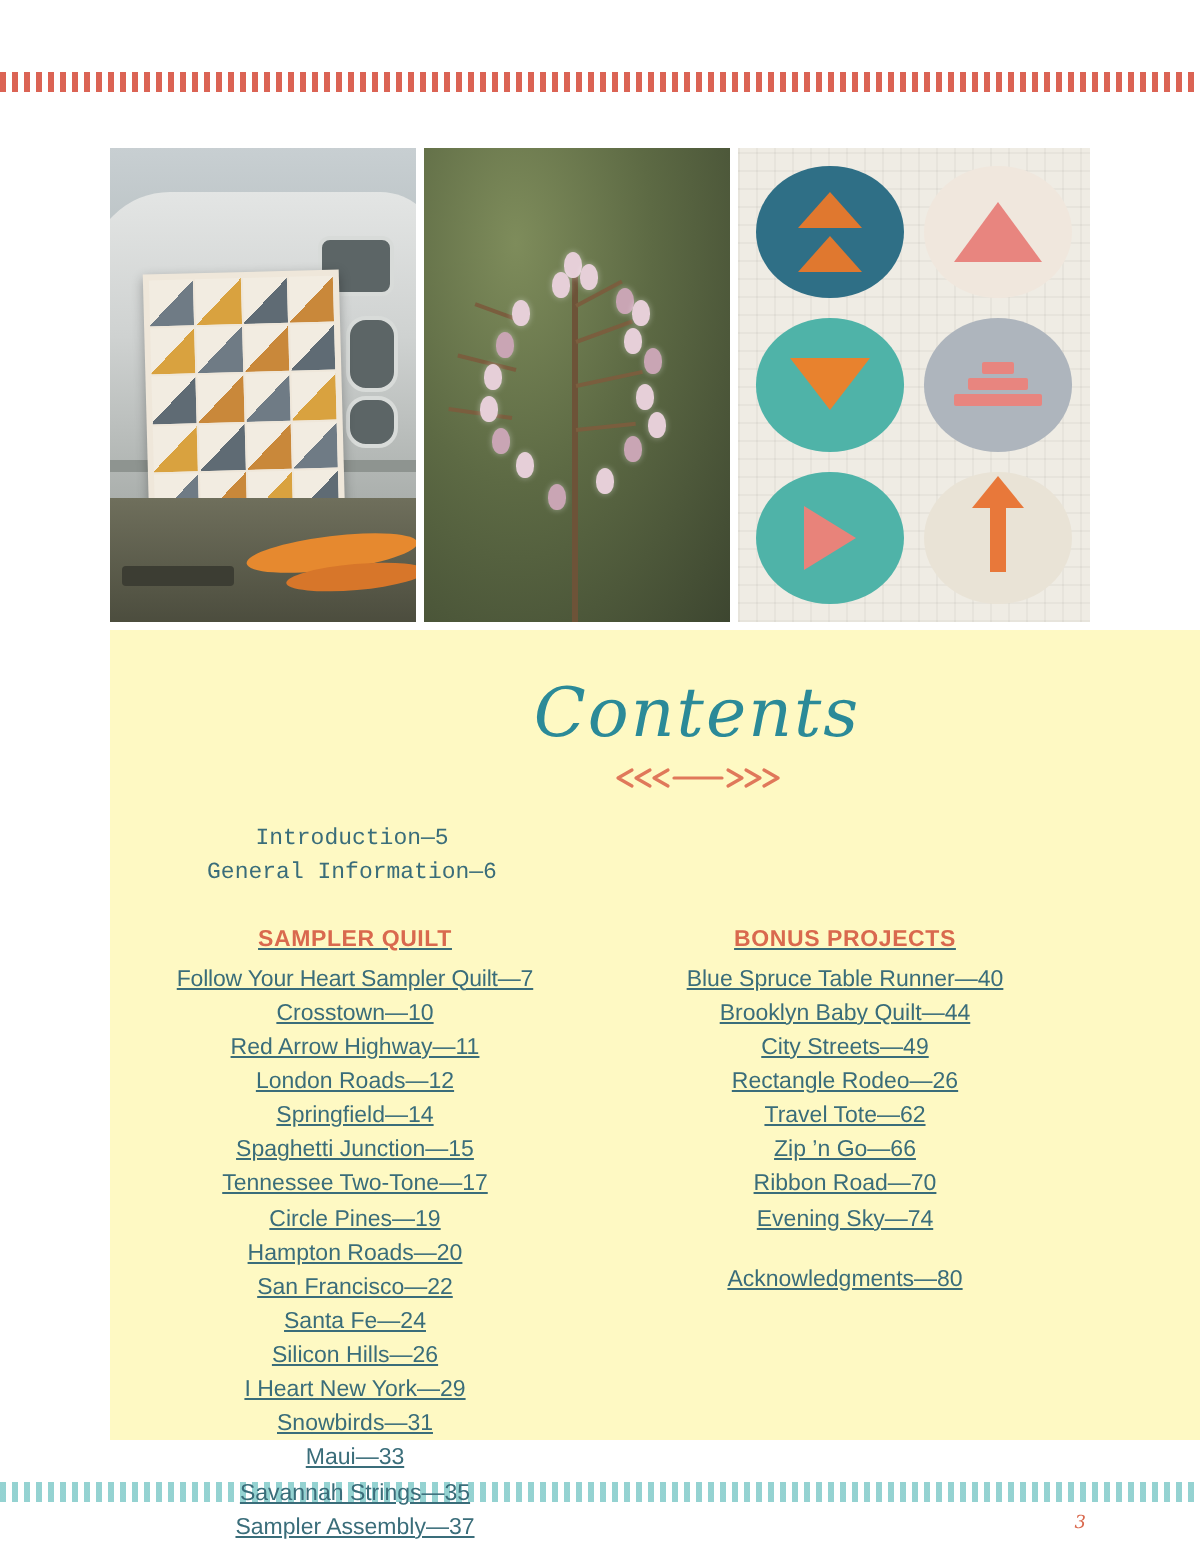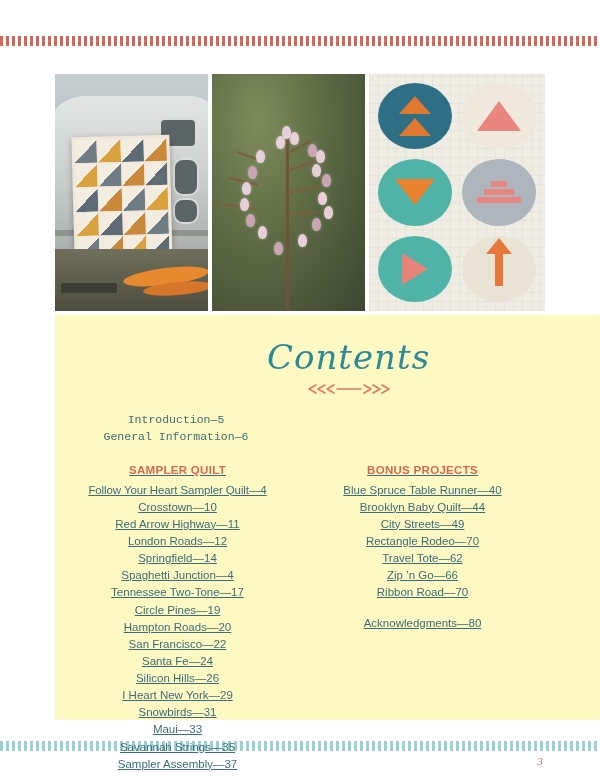--- a/index.html
+++ b/index.html
@@ -446,48 +446,49 @@
 
     <div class="intro-lines">
       <div>Introduction—5</div>
       <div>General Information—6</div>
     </div>
 
     <div class="columns">
 
       <div class="col">
         <div class="col-head">SAMPLER QUILT</div>
-        <div class="entry wide">Follow Your Heart Sampler Quilt—4</div>
+        <div class="entry wide">Follow Your Heart Sampler Quilt—7</div>
         <div class="entry">Crosstown—10</div>
         <div class="entry">Red Arrow Highway—11</div>
         <div class="entry">London Roads—12</div>
         <div class="entry">Springfield—14</div>
-        <div class="entry">Spaghetti Junction—4</div>
+        <div class="entry">Spaghetti Junction—15</div>
         <div class="entry">Tennessee Two-Tone—17</div>
         <div class="entry">Circle Pines—19</div>
         <div class="entry">Hampton Roads—20</div>
         <div class="entry">San Francisco—22</div>
         <div class="entry">Santa Fe—24</div>
         <div class="entry">Silicon Hills—26</div>
         <div class="entry">I Heart New York—29</div>
         <div class="entry">Snowbirds—31</div>
         <div class="entry">Maui—33</div>
         <div class="entry">Savannah Strings—35</div>
         <div class="entry">Sampler Assembly—37</div>
       </div>
 
       <div class="col">
         <div class="col-head">BONUS PROJECTS</div>
         <div class="entry">Blue Spruce Table Runner—40</div>
         <div class="entry">Brooklyn Baby Quilt—44</div>
         <div class="entry">City Streets—49</div>
-        <div class="entry">Rectangle Rodeo—70</div>
+        <div class="entry">Rectangle Rodeo—26</div>
         <div class="entry">Travel Tote—62</div>
         <div class="entry">Zip ’n Go—66</div>
         <div class="entry">Ribbon Road—70</div>
+        <div class="entry">Evening Sky—74</div>
         <div class="gap"></div>
         <div class="entry">Acknowledgments—80</div>
       </div>
 
     </div>
   </div>
 
   <div class="folio">3</div>
 
 </div>

